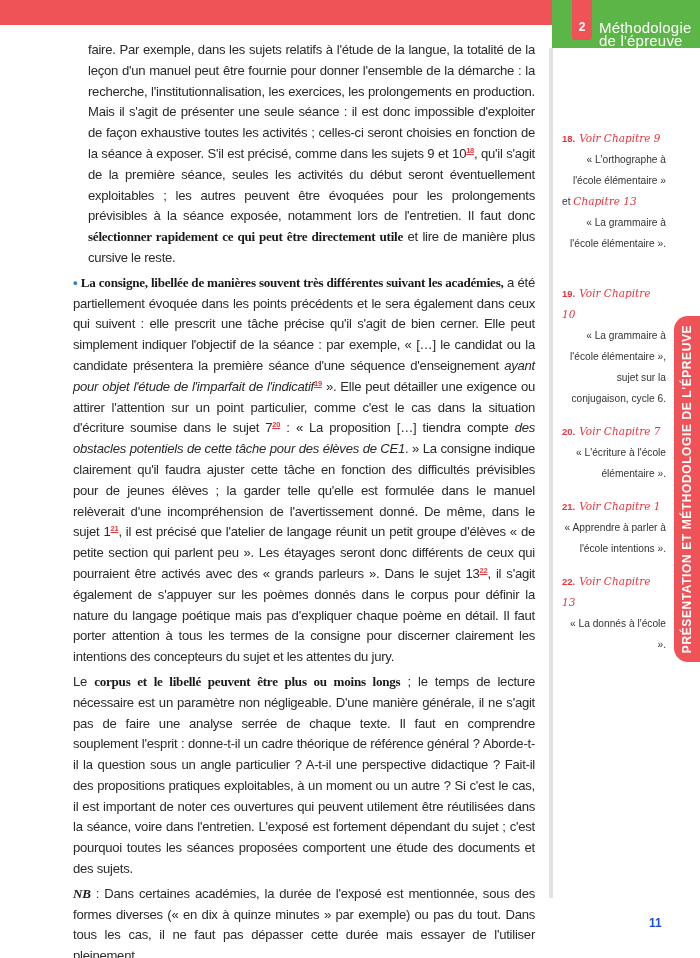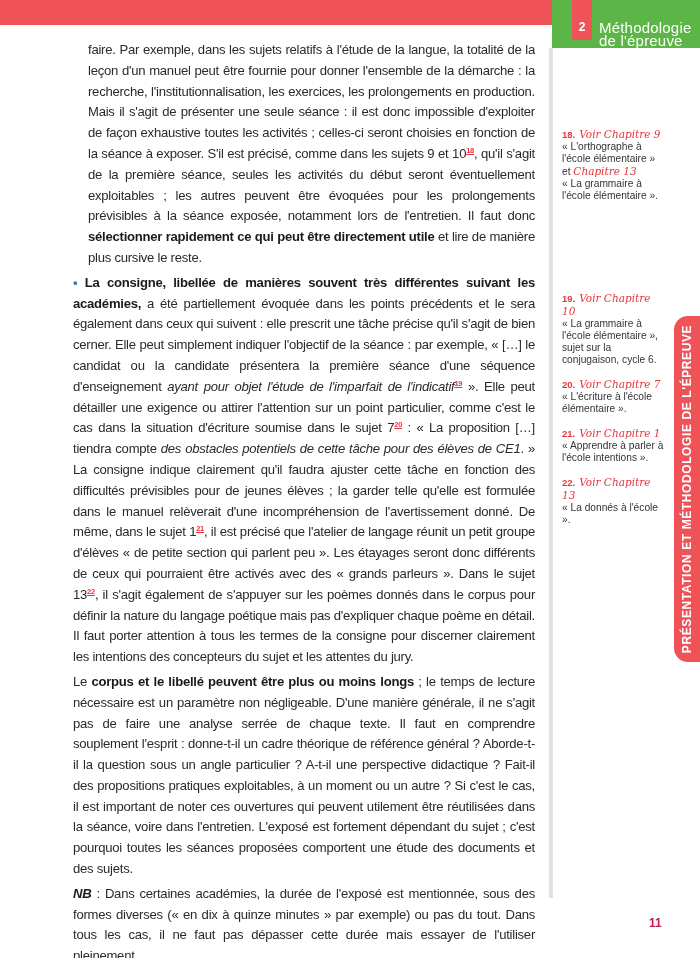--- a/index.html
+++ b/index.html
@@ -14,37 +14,37 @@
   .chapter-title { position: absolute; left: 47px; top: 21px; color: #fff; font-weight: normal;
                    font-size: 15px; line-height: 13px; letter-spacing: 0.2px; }
 
   .side-divider { position: absolute; left: 549px; top: 48px; width: 4px; height: 850px; background: #e2e2e2; }
 
   .main { position: absolute; left: 73px; top: 40px; width: 462px; font-size: 13.1px; line-height: 20.8px;
           text-align: justify; font-family: "Liberation Sans", sans-serif; letter-spacing: -0.25px; }
   .main p { margin: 0; }
   .main .para { margin-bottom: 4px; }
   .main .indent { padding-left: 15px; }
-  .b { font-weight: bold; color: #1a1a1a; }
+  .b { font-weight: bold; color: #1a1a1a; font-family: Liberation Serif, serif; }
   .i { font-style: italic; }
   sup.ref { color: #e8343c; font-size: 7.5px; font-weight: bold; vertical-align: 5px; line-height: 0; text-decoration: underline; }
   .bullet { color: #2f7fc1; font-weight: bold; }
 
-  .notes { position: absolute; left: 562px; width: 104px; font-size: 10.2px; line-height: 12px; color: #333; }
+  .notes { position: absolute; left: 562px; width: 104px; font-size: 10.2px; line-height: 21px; color: #333; }
   .note { margin-bottom: 12px; }
   .note-num { color: #e8343c; font-weight: bold; font-size: 9.5px; margin-right: 4px; }
   .note-link { color: #e8343c; font-family: "DejaVu Serif", serif; font-style: italic; font-size: 10.5px; }
-  .note-text { display: block; }
+  .note-text { display: block; text-align: right; }
 
   .side-tab { position: absolute; left: 674px; top: 316px; width: 26px; height: 346px; background: #ef5358;
               border-radius: 14px 0 0 14px; display: flex; align-items: center; justify-content: center; }
   .side-tab-text { transform: rotate(-90deg); white-space: nowrap; color: #fff; font-weight: bold;
                    font-size: 12px; letter-spacing: 0.6px; }
 
-  .page-num { position: absolute; left: 649px; top: 916px; font-size: 12px; font-weight: bold; color: #be185d; }
+  .page-num { position: absolute; left: 649px; top: 916px; font-size: 12px; font-weight: bold; color: #1d4ed8; }
 </style>
 </head>
 <body>
 
 <div class="top-bar"></div>
 
 <div class="chapter-tab">
   <div class="chapter-num">2</div>
   <div class="chapter-title">
     <div>Méthodologie</div>
@@ -67,21 +67,21 @@
 
 <div class="notes" style="top:128px;">
   <div class="note">
     <span class="note-num">18.</span><span class="note-link">Voir Chapitre 9</span>
     <span class="note-text">« L'orthographe à l'école élémentaire »</span>
     <span>et</span> <span class="note-link">Chapitre 13</span>
     <span class="note-text">« La grammaire à l'école élémentaire ».</span>
   </div>
 </div>
 
-<div class="notes" style="top:292px;">
+<div class="notes" style="top:283px;">
   <div class="note">
     <span class="note-num">19.</span><span class="note-link">Voir Chapitre 10</span>
     <span class="note-text">« La grammaire à l'école élémentaire », sujet sur la conjugaison, cycle 6.</span>
   </div>
   <div class="note">
     <span class="note-num">20.</span><span class="note-link">Voir Chapitre 7</span>
     <span class="note-text">« L'écriture à l'école élémentaire ».</span>
   </div>
   <div class="note">
     <span class="note-num">21.</span><span class="note-link">Voir Chapitre 1</span>

